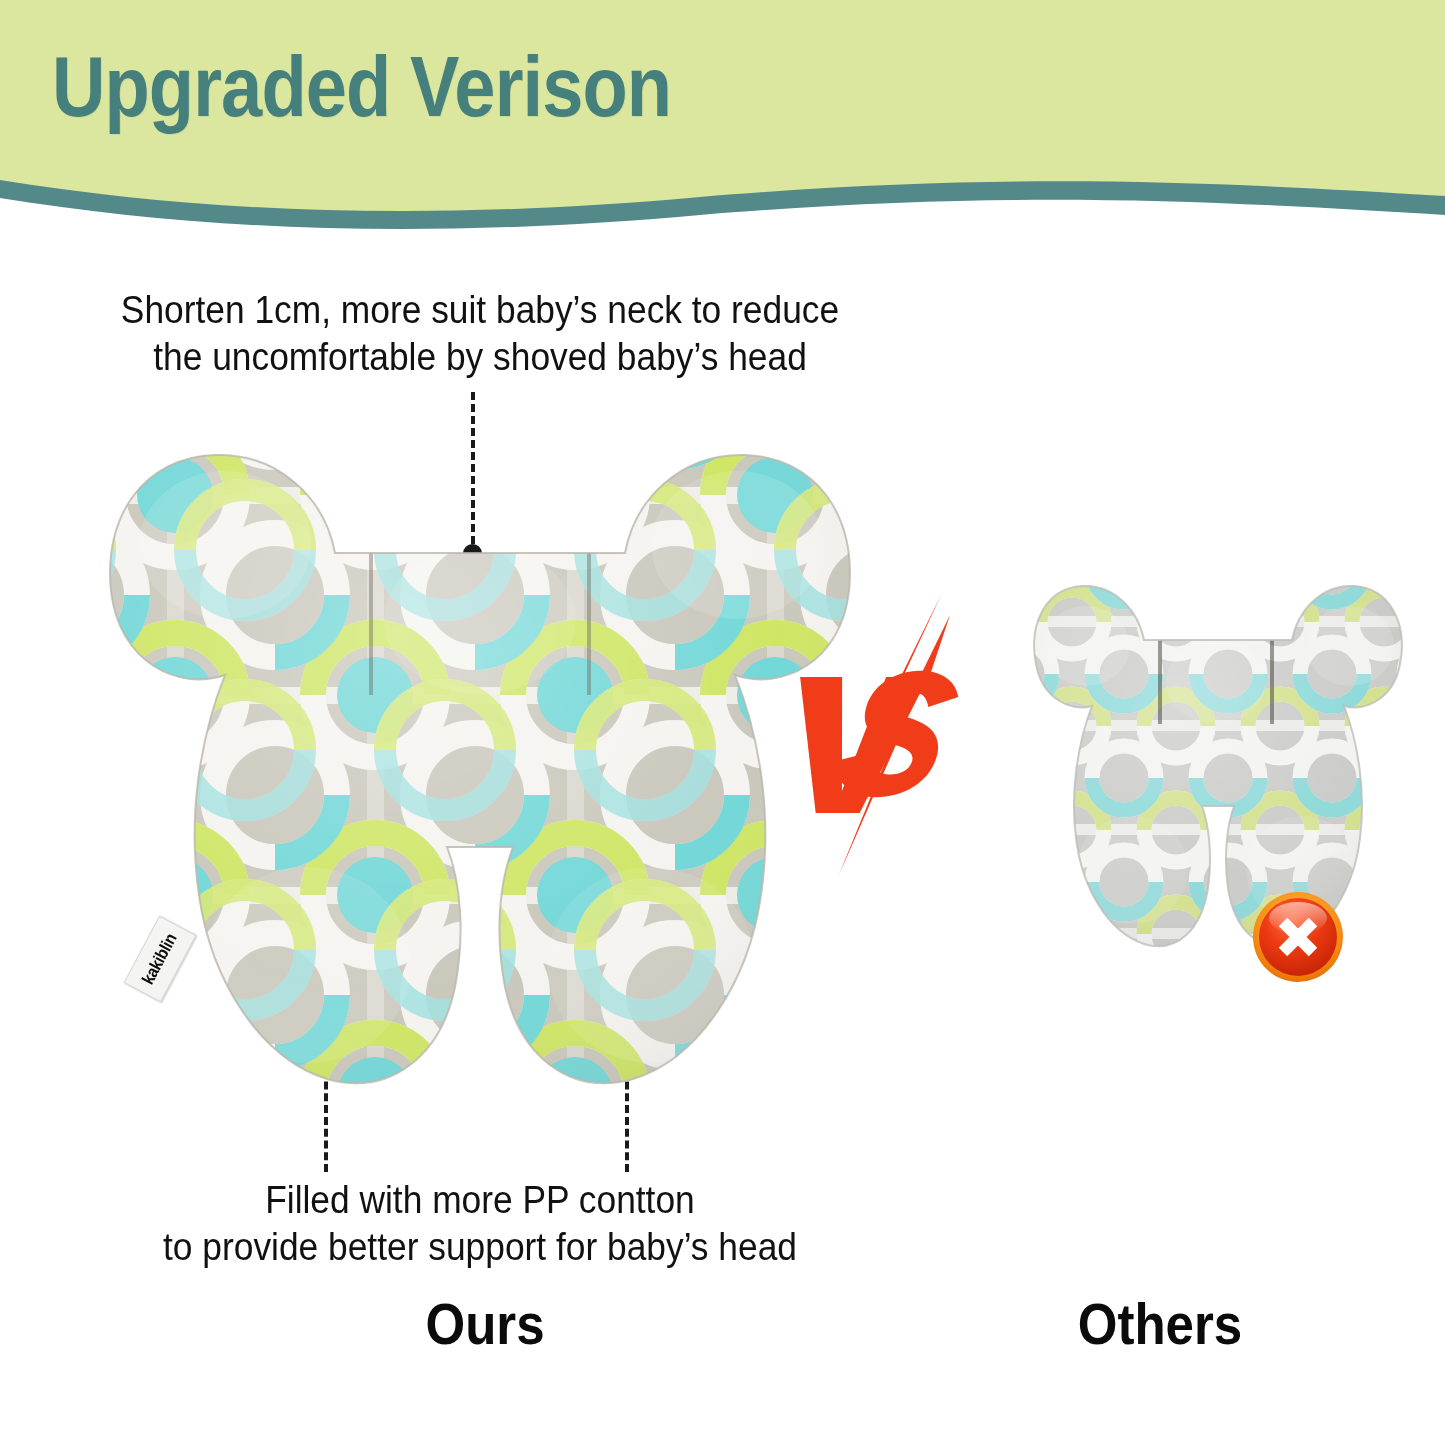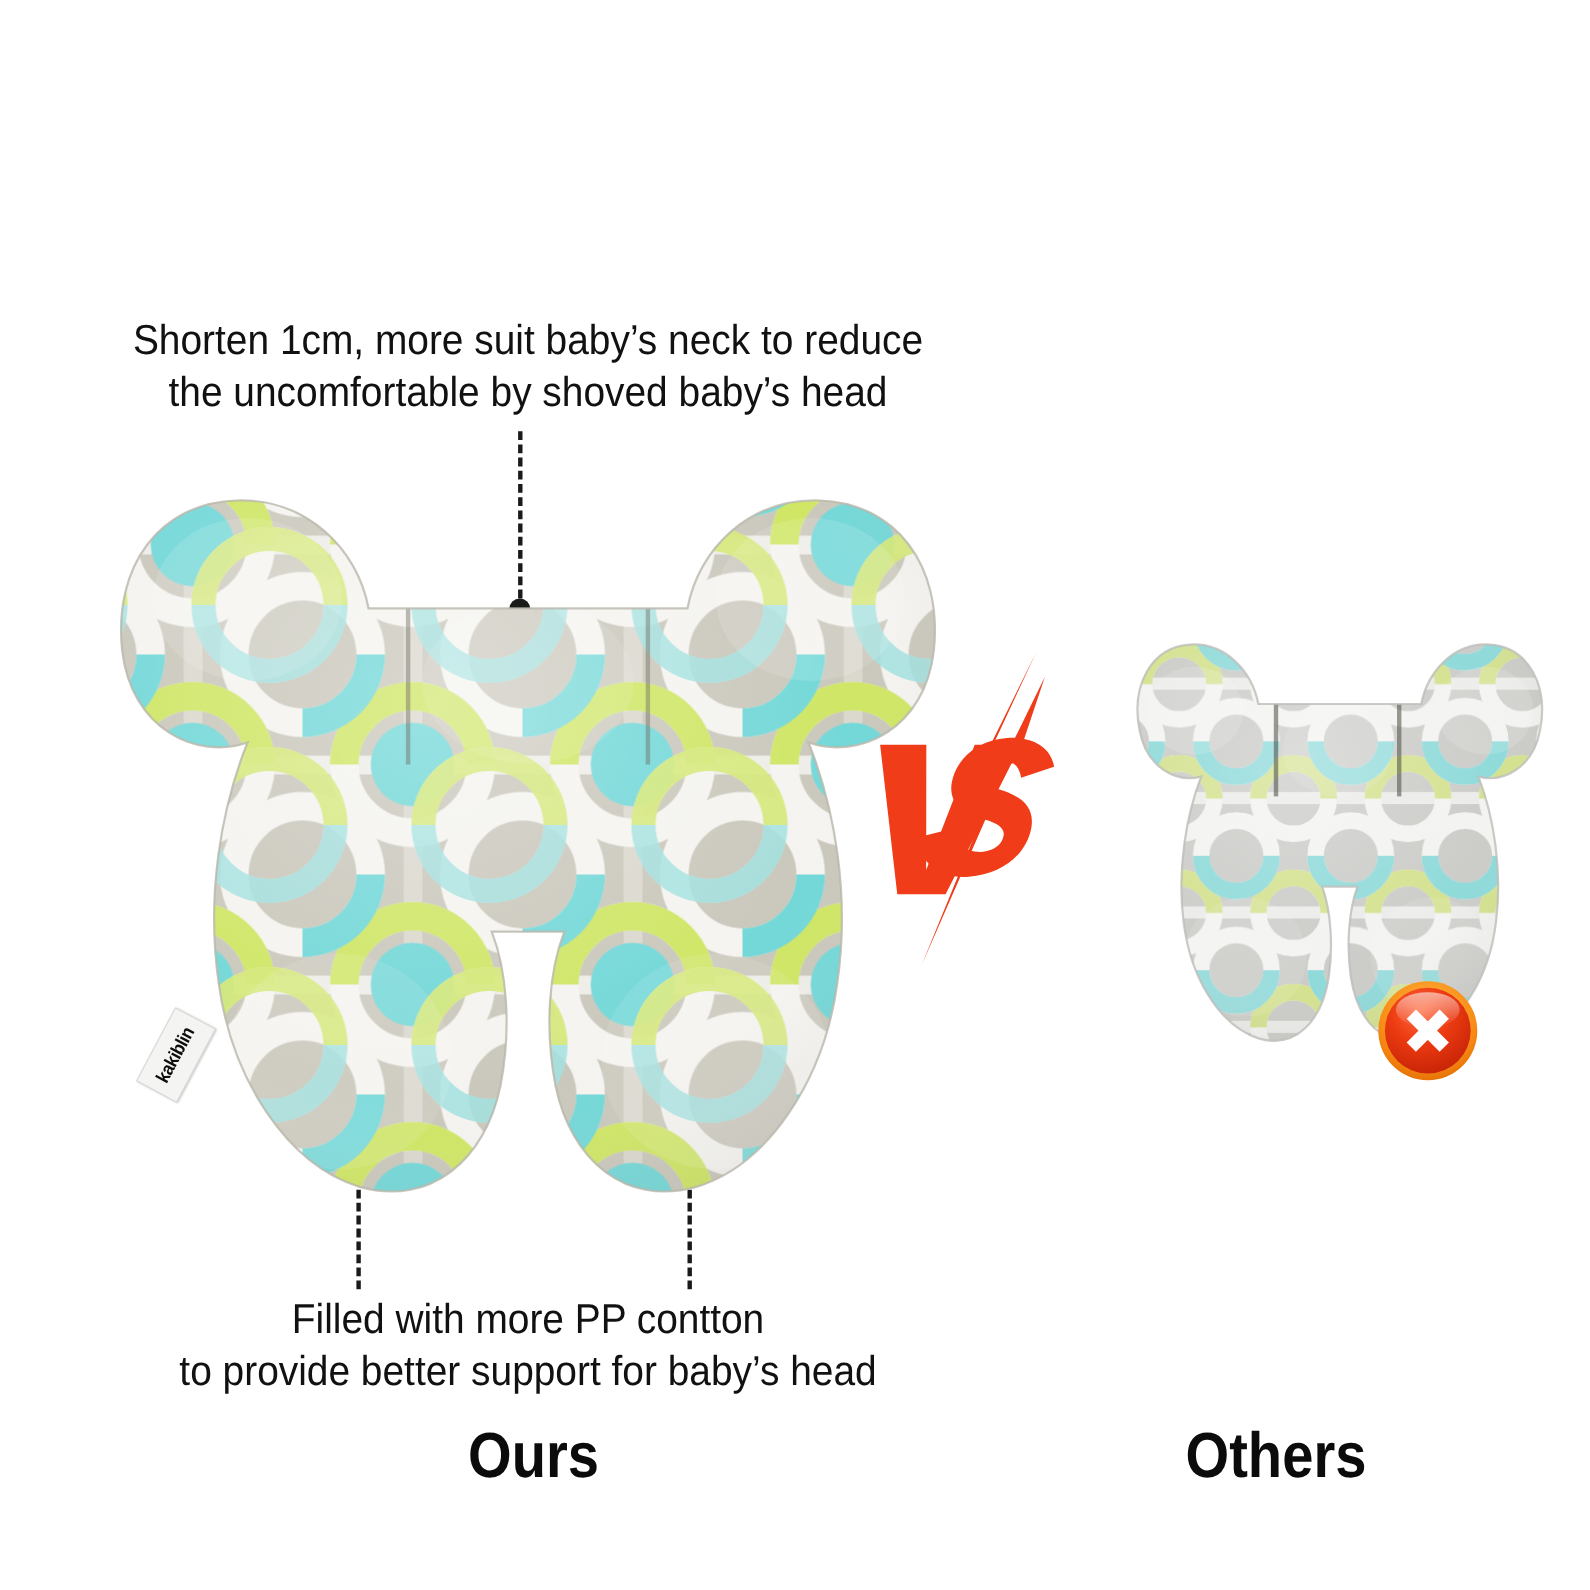--- a/index.html
+++ b/index.html
@@ -171,20 +171,29 @@
     transform: scaleX(0.88);
   }
   #label-ours   { left: 285px;  top: 1293px; width: 400px; }
   #label-others { left: 960px;  top: 1293px; width: 400px; }
 </style>
 </head>
 <body>
 
 <div id="page">
 
+  <div id="banner-wrap">
+    <svg viewBox="0 0 1445 250" preserveAspectRatio="none">
+
+      <path d="M0,0 L1445,0 L1445,215 C1200,200 1000,190 700,215 C420,240 200,230 0,198 Z" fill="#54898a"></path>
+
+      <path d="M0,0 L1445,0 L1445,196 C1200,181 1000,172 700,197 C420,222 200,212 0,180 Z" fill="#dbe79e"></path>
+    </svg>
+    <div id="banner-title">Upgraded Verison</div>
+  </div>
 
   <div class="caption" id="caption-top">
     <span class="cline">Shorten 1cm, more suit baby’s neck to reduce</span>
     <span class="cline">the uncomfortable by shoved baby’s head</span>
   </div>
 
   <div class="caption" id="caption-bottom">
     <span class="cline">Filled with more PP contton</span>
     <span class="cline">to provide better support for baby’s head</span>
   </div>

